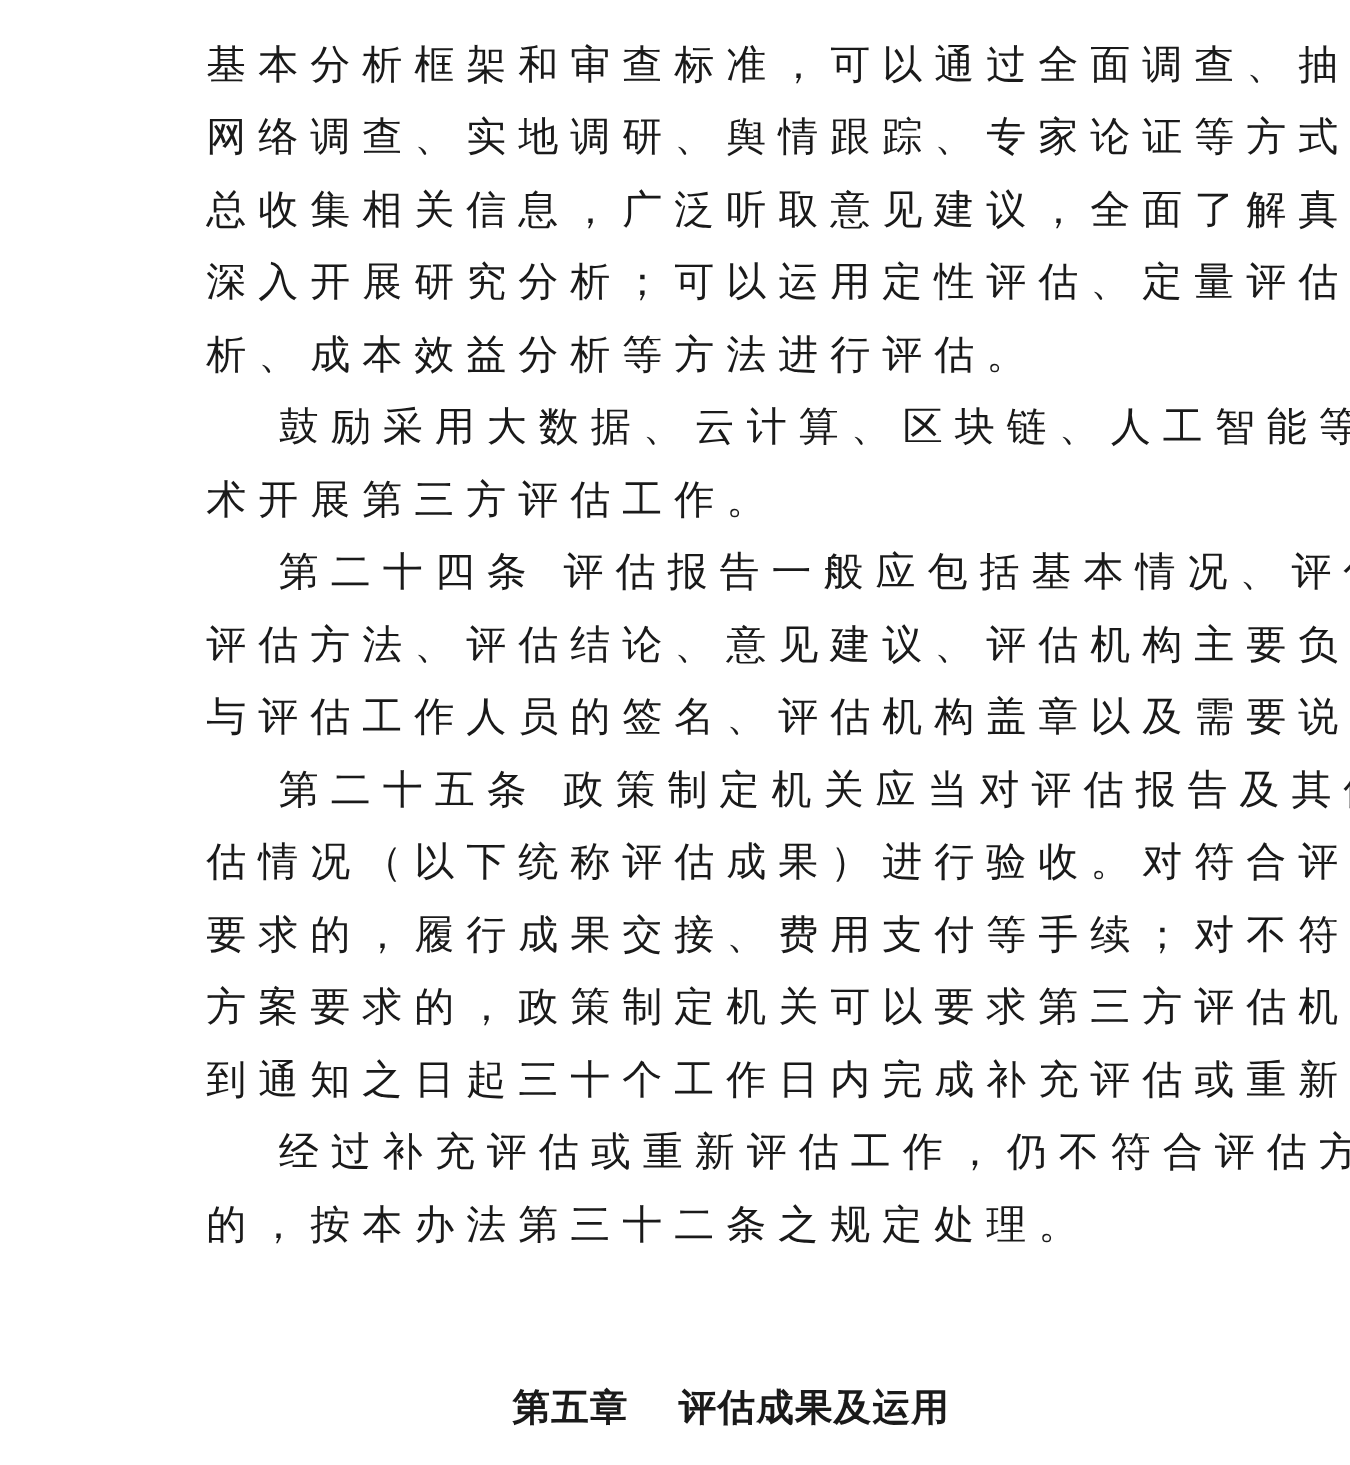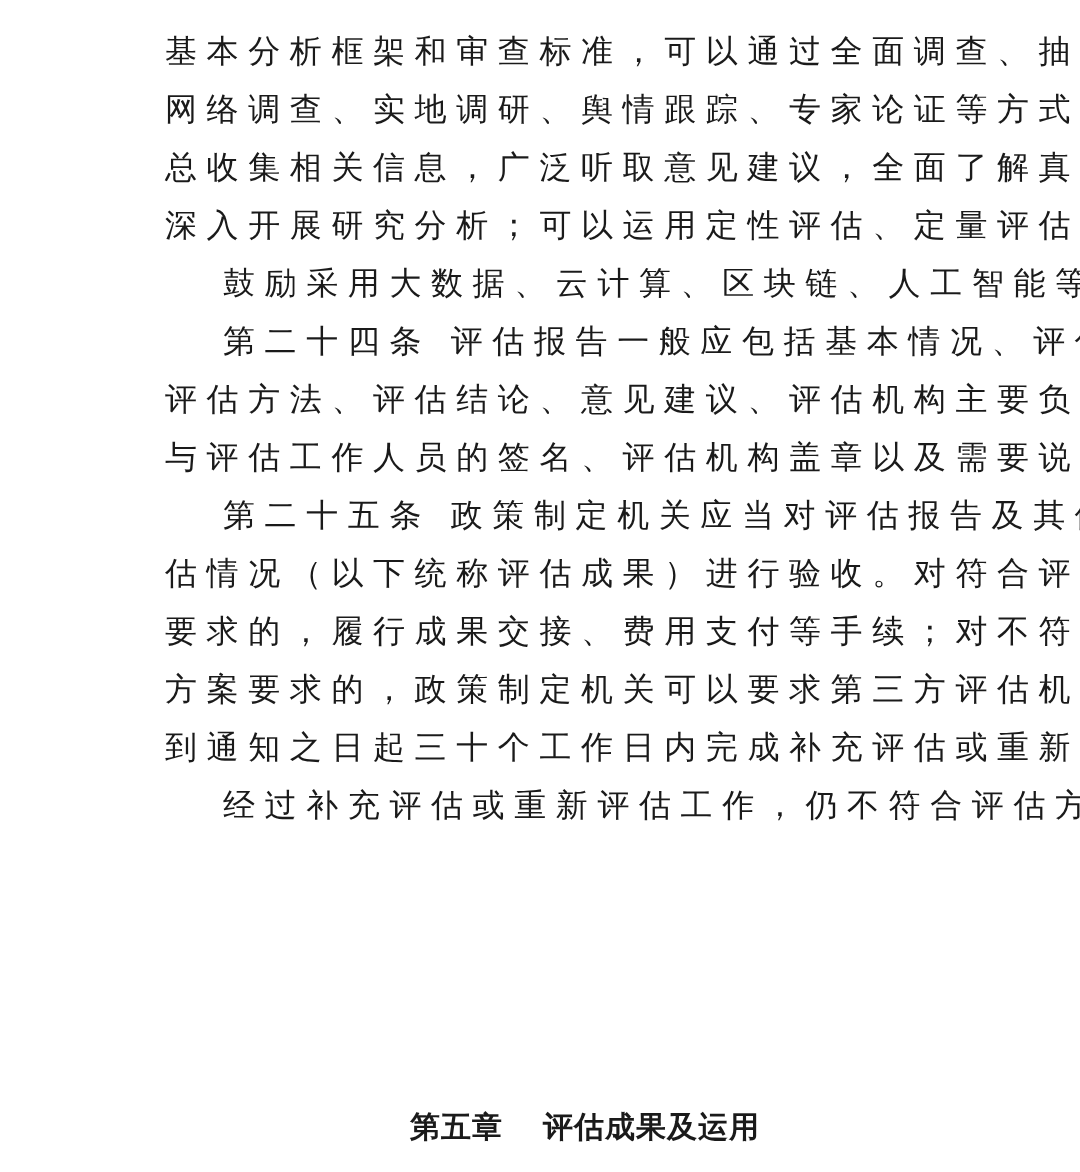--- a/index.html
+++ b/index.html
@@ -52,40 +52,43 @@
 </head>
 <body>
 
 <div class="doc">
 
   <div>
     <div class="line">基本分析框架和审查标准，可以通过全面调查、抽样调查、</div>
     <div class="line">网络调查、实地调研、舆情跟踪、专家论证等方式方法，汇</div>
     <div class="line">总收集相关信息，广泛听取意见建议，全面了解真实情况，</div>
     <div class="line">深入开展研究分析；可以运用定性评估、定量评估、比较分</div>
+    <div class="line">析、成本效益分析等方法进行评估。</div>
   </div>
 
   <div>
     <div class="line indent">鼓励采用大数据、云计算、区块链、人工智能等新兴技</div>
+    <div class="line">术开展第三方评估工作。</div>
   </div>
 
   <div>
     <div class="line indent">第二十四条 评估报告一般应包括基本情况、评估内容、</div>
     <div class="line">评估方法、评估结论、意见建议、评估机构主要负责人及参</div>
     <div class="line">与评估工作人员的签名、评估机构盖章以及需要说明的其他</div>
   </div>
 
   <div>
     <div class="line indent">第二十五条 政策制定机关应当对评估报告及其他评</div>
     <div class="line">估情况（以下统称评估成果）进行验收。对符合评估方案</div>
     <div class="line">要求的，履行成果交接、费用支付等手续；对不符合评估</div>
     <div class="line">方案要求的，政策制定机关可以要求第三方评估机构自接</div>
     <div class="line">到通知之日起三十个工作日内完成补充评估或重新评估工</div>
   </div>
 
   <div>
     <div class="line indent">经过补充评估或重新评估工作，仍不符合评估方案要求</div>
+    <div class="line">的，按本办法第三十二条之规定处理。</div>
   </div>
 </div>
 
 <div class="heading">
   <span class="chap">第五章</span><span class="gap"></span><span class="title">评估成果及运用</span>
 </div>
 
 </body></html>

